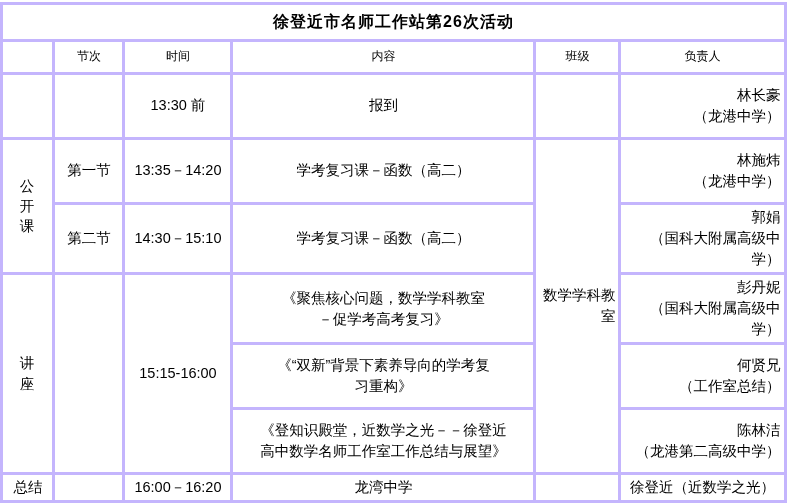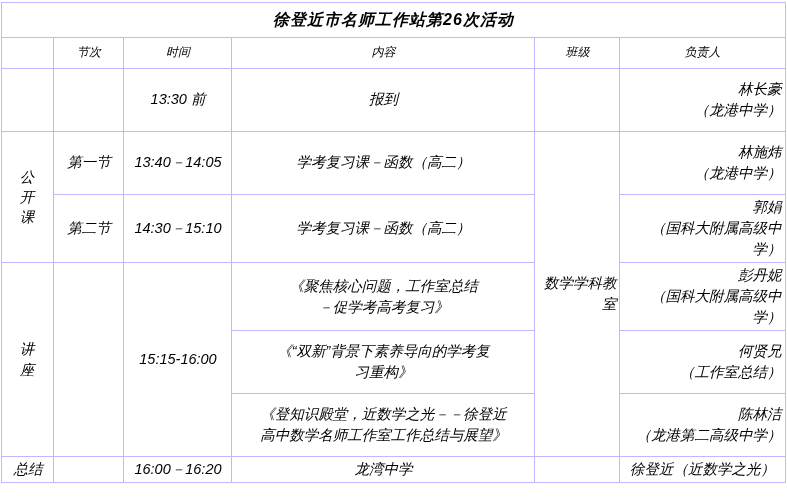--- a/index.html
+++ b/index.html
@@ -21,26 +21,25 @@
     box-sizing: border-box;
   }
   table.schedule {
     border-collapse: collapse;
     table-layout: fixed;
     width: 783px;
     margin: 2px auto 0 auto;
     font-size: 14.5px;
   }
   table.schedule td {
-    border: 1px solid #c4b5fd;
+    border: 3px solid #c4b5fd;
     text-align: center;
     vertical-align: middle;
     padding: 2px 3px;
     line-height: 1.45;
-    font-style: italic;
   }
   .title-cell {
     font-weight: bold;
     font-size: 16px;
     letter-spacing: 1px;
     height: 30px;
     padding: 4px 0;
   }
   .header-row td {
     height: 26px;
@@ -112,21 +111,21 @@
           <span>林长豪</span>
           <span>（龙港中学）</span>
         </td>
       </tr>
 
       <tr>
         <td rowspan="2" class="vert">
           <span class="vert-stack">公开课</span>
         </td>
         <td class="nowrap">第一节</td>
-        <td class="nowrap">13:40－14:05</td>
+        <td class="nowrap">13:35－14:20</td>
         <td>学考复习课－函数（高二）</td>
         <td rowspan="5">
           <span class="two-line">
             <span>数学学科教室</span>
           </span>
         </td>
         <td class="two-line pad-tall">
           <span>林施炜</span>
           <span>（龙港中学）</span>
         </td>
@@ -142,21 +141,21 @@
         </td>
       </tr>
 
       <tr>
         <td rowspan="3" class="vert">
           <span class="vert-stack">讲座</span>
         </td>
         <td rowspan="3"></td>
         <td rowspan="3" class="nowrap">15:15-16:00</td>
         <td class="lecture-text">
-          <span>《聚焦核心问题，工作室总结</span>
+          <span>《聚焦核心问题，数学学科教室</span>
           <span>－促学考高考复习》</span>
         </td>
         <td class="two-line pad-tall">
           <span>彭丹妮</span>
           <span>（国科大附属高级中学）</span>
         </td>
       </tr>
 
       <tr>
         <td class="lecture-text">

